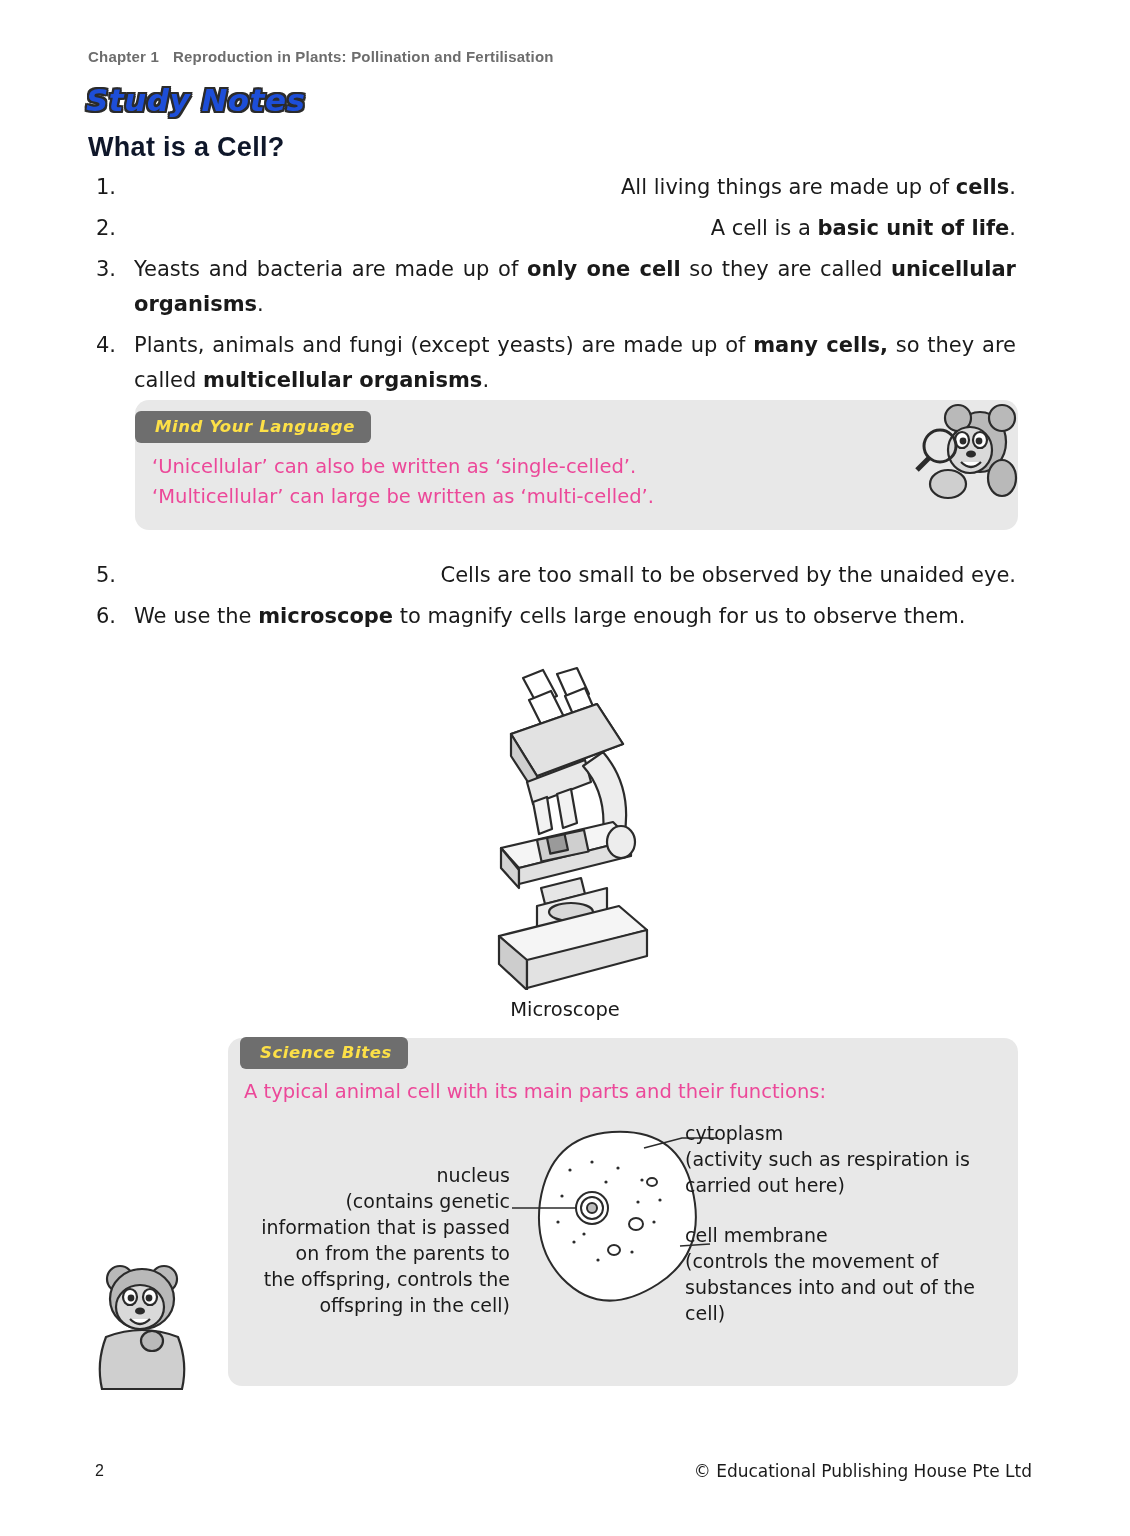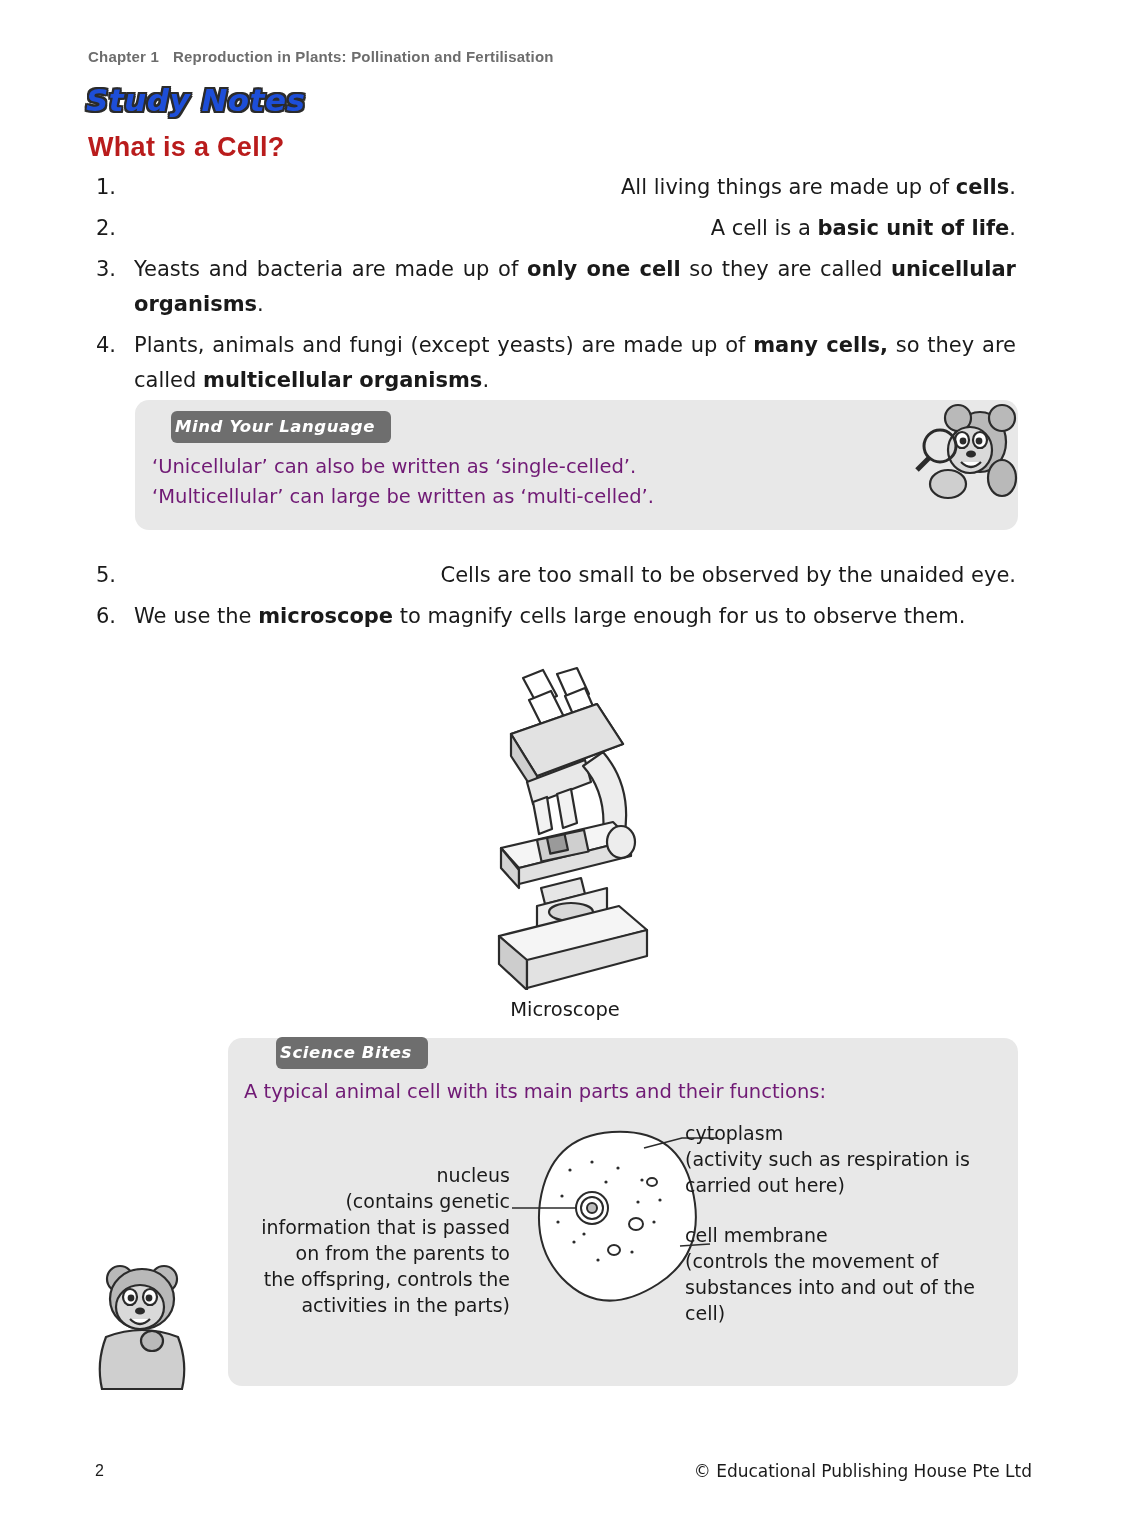--- a/index.html
+++ b/index.html
@@ -52,21 +52,21 @@
       -2px  0   0 #2b2b2b, 2px  0   0 #2b2b2b;
   }
 
   .section-title {
     position: absolute;
     left: 88px;
     top: 132px;
     font-family: "Liberation Sans", sans-serif;
     font-size: 27px;
     font-weight: bold;
-    color: #b91c1c;
+    color: #0f172a;
     letter-spacing: 0.3px;
   }
 
   
   .list {
     position: absolute;
     left: 96px;
     top: 170px;
     width: 920px;
   }
@@ -102,35 +102,34 @@
   
   .callout {
     position: absolute;
     background: #e8e8e8;
     border-radius: 14px;
   }
   .callout-tab {
     position: absolute;
     background: #6e6e6e;
     border-radius: 6px;
-    color: #ffffff;
+    color: #fde047;
     font-family: "DejaVu Sans", sans-serif;
     font-weight: bold;
     font-style: italic;
     font-size: 16.5px;
     letter-spacing: 0.6px;
-    padding: 6px 16px 7px 4px;
+    padding: 6px 16px 7px 20px;
     white-space: nowrap;
-    margin-left: 36px;
   }
   .callout-body {
     position: absolute;
     font-size: 19.5px;
     line-height: 30px;
-    color: #701a75;
+    color: #ec4899;
   }
 
   
   #myl-box { left: 135px; top: 400px; width: 883px; height: 130px; }
   #myl-tab { left: 135px; top: 411px; }
   #myl-body { left: 152px; top: 452px; width: 700px; }
 
   
   #sb-box { left: 228px; top: 1038px; width: 790px; height: 348px; }
   #sb-tab { left: 240px; top: 1037px; }
@@ -337,21 +336,21 @@
           <circle cx="358" cy="150" r="1.6"></circle>
         <circle cx="392" cy="142" r="1.6"></circle>
           <circle cx="414" cy="112" r="1.6"></circle>
         <circle cx="420" cy="90" r="1.6"></circle>
           <circle cx="398" cy="92" r="1.6"></circle>
         <circle cx="344" cy="124" r="1.6"></circle>
           <circle cx="366" cy="72" r="1.6"></circle>
       </g>
     </svg>
     <div class="lbl lbl-right" id="lbl-nucleus" style="white-space:pre-line">nucleus
-(contains genetic information that is passed on from the parents to the offspring, controls the activities in the parts)</div>
+(contains genetic information that is passed on from the parents to the offspring, controls the offspring in the cell)</div>
     <div class="lbl" id="lbl-cytoplasm" style="white-space:pre-line">cytoplasm
 (activity such as respiration is carried out here)</div>
     <div class="lbl" id="lbl-membrane" style="white-space:pre-line">cell membrane
 (controls the movement of substances into and out of the cell)</div>
   </div>
 
   <div class="mascot-bottom">
     <svg width="140" height="150" viewBox="0 0 140 150" xmlns="http://www.w3.org/2000/svg">
       <g stroke="#2b2b2b" stroke-width="2.2" fill="#b9b9b9">
         <circle cx="42" cy="34" r="13"></circle>

